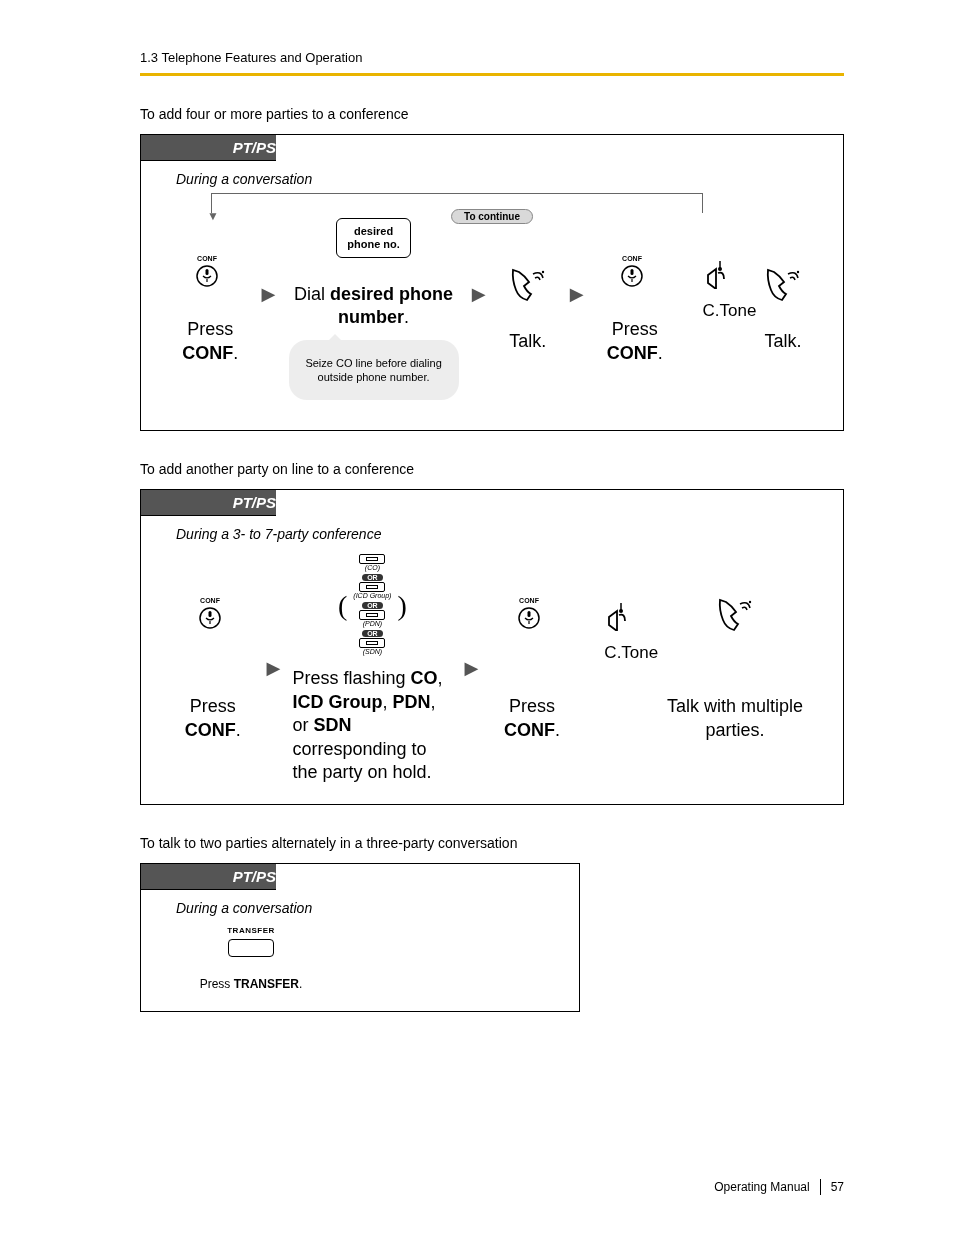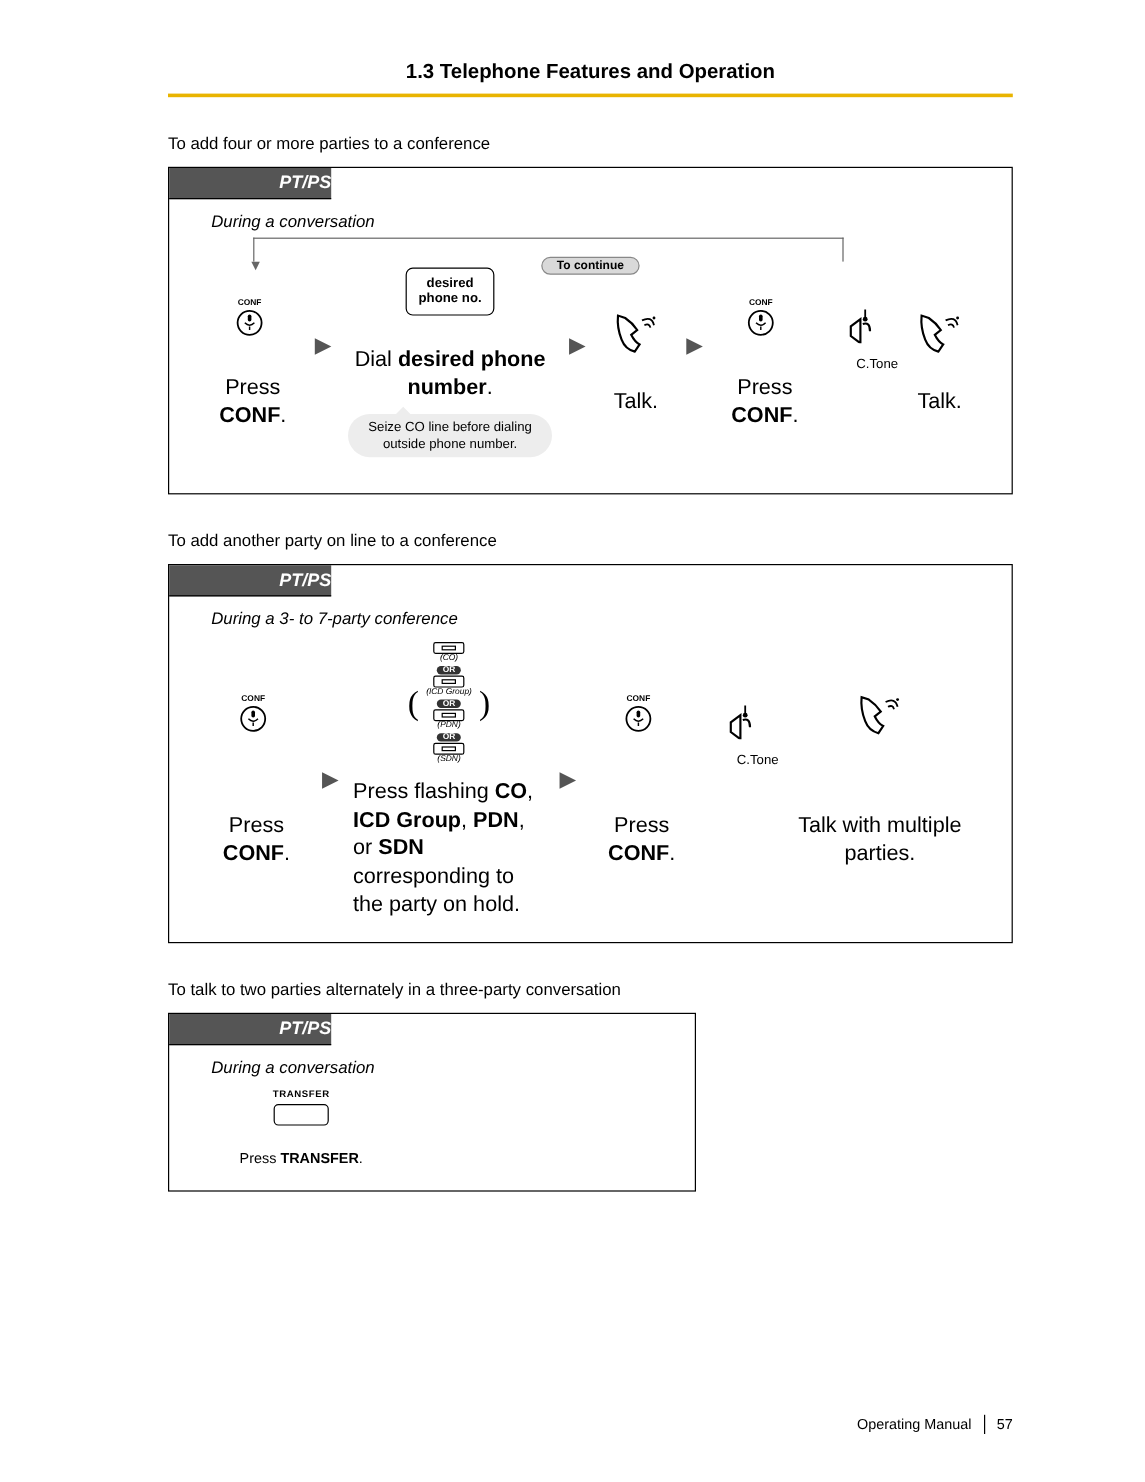--- a/index.html
+++ b/index.html
@@ -6,23 +6,23 @@
   body {
     font-family: Arial, Helvetica, sans-serif;
     background: #fff;
     width: 954px;
     height: 1235px;
     position: relative;
     padding: 50px 110px 40px 140px;
     color: #000;
   }
   .header-line {
-    text-align: center;
-    font-size: 17px;
-    font-weight: bold;
+    text-align: left;
+    font-size: 13px;
+    font-weight: normal;
     margin-bottom: 8px;
   }
   .top-rule {
     border-top: 3px solid #e9b400;
     margin-bottom: 30px;
   }
   .section-heading {
     font-size: 14px;
     font-weight: normal;
     margin-bottom: 12px;
@@ -114,34 +114,34 @@
     position:absolute;
     top: 74px;
     left: 66px;
     color:#666;
     font-size:12px;
   }
   .seize-note {
     background: #ededed;
     border-radius: 18px;
     font-size: 11px;
-    padding: 4px 10px;
+    padding: 16px 10px;
     line-height:1.3;
     position: relative;
     margin-top: 10px;
     width: 170px;
   }
   .seize-note::before {
     content:"";
     position:absolute;
     top:-12px; left:40px;
     border:6px solid transparent;
     border-bottom-color:#ededed;
   }
-  .ctone-label { font-size:11px; margin-top:2px;padding-left:32px;}
+  .ctone-label { font-size:17px; margin-top:2px;padding-left:32px;}
   .footer {
     position: absolute;
     bottom: 40px;
     right: 110px;
     font-size: 12px;
     display:flex;
     align-items:center;
     gap:10px;
   }
   .footer .divider { border-left:1px solid #000; height:16px;}

